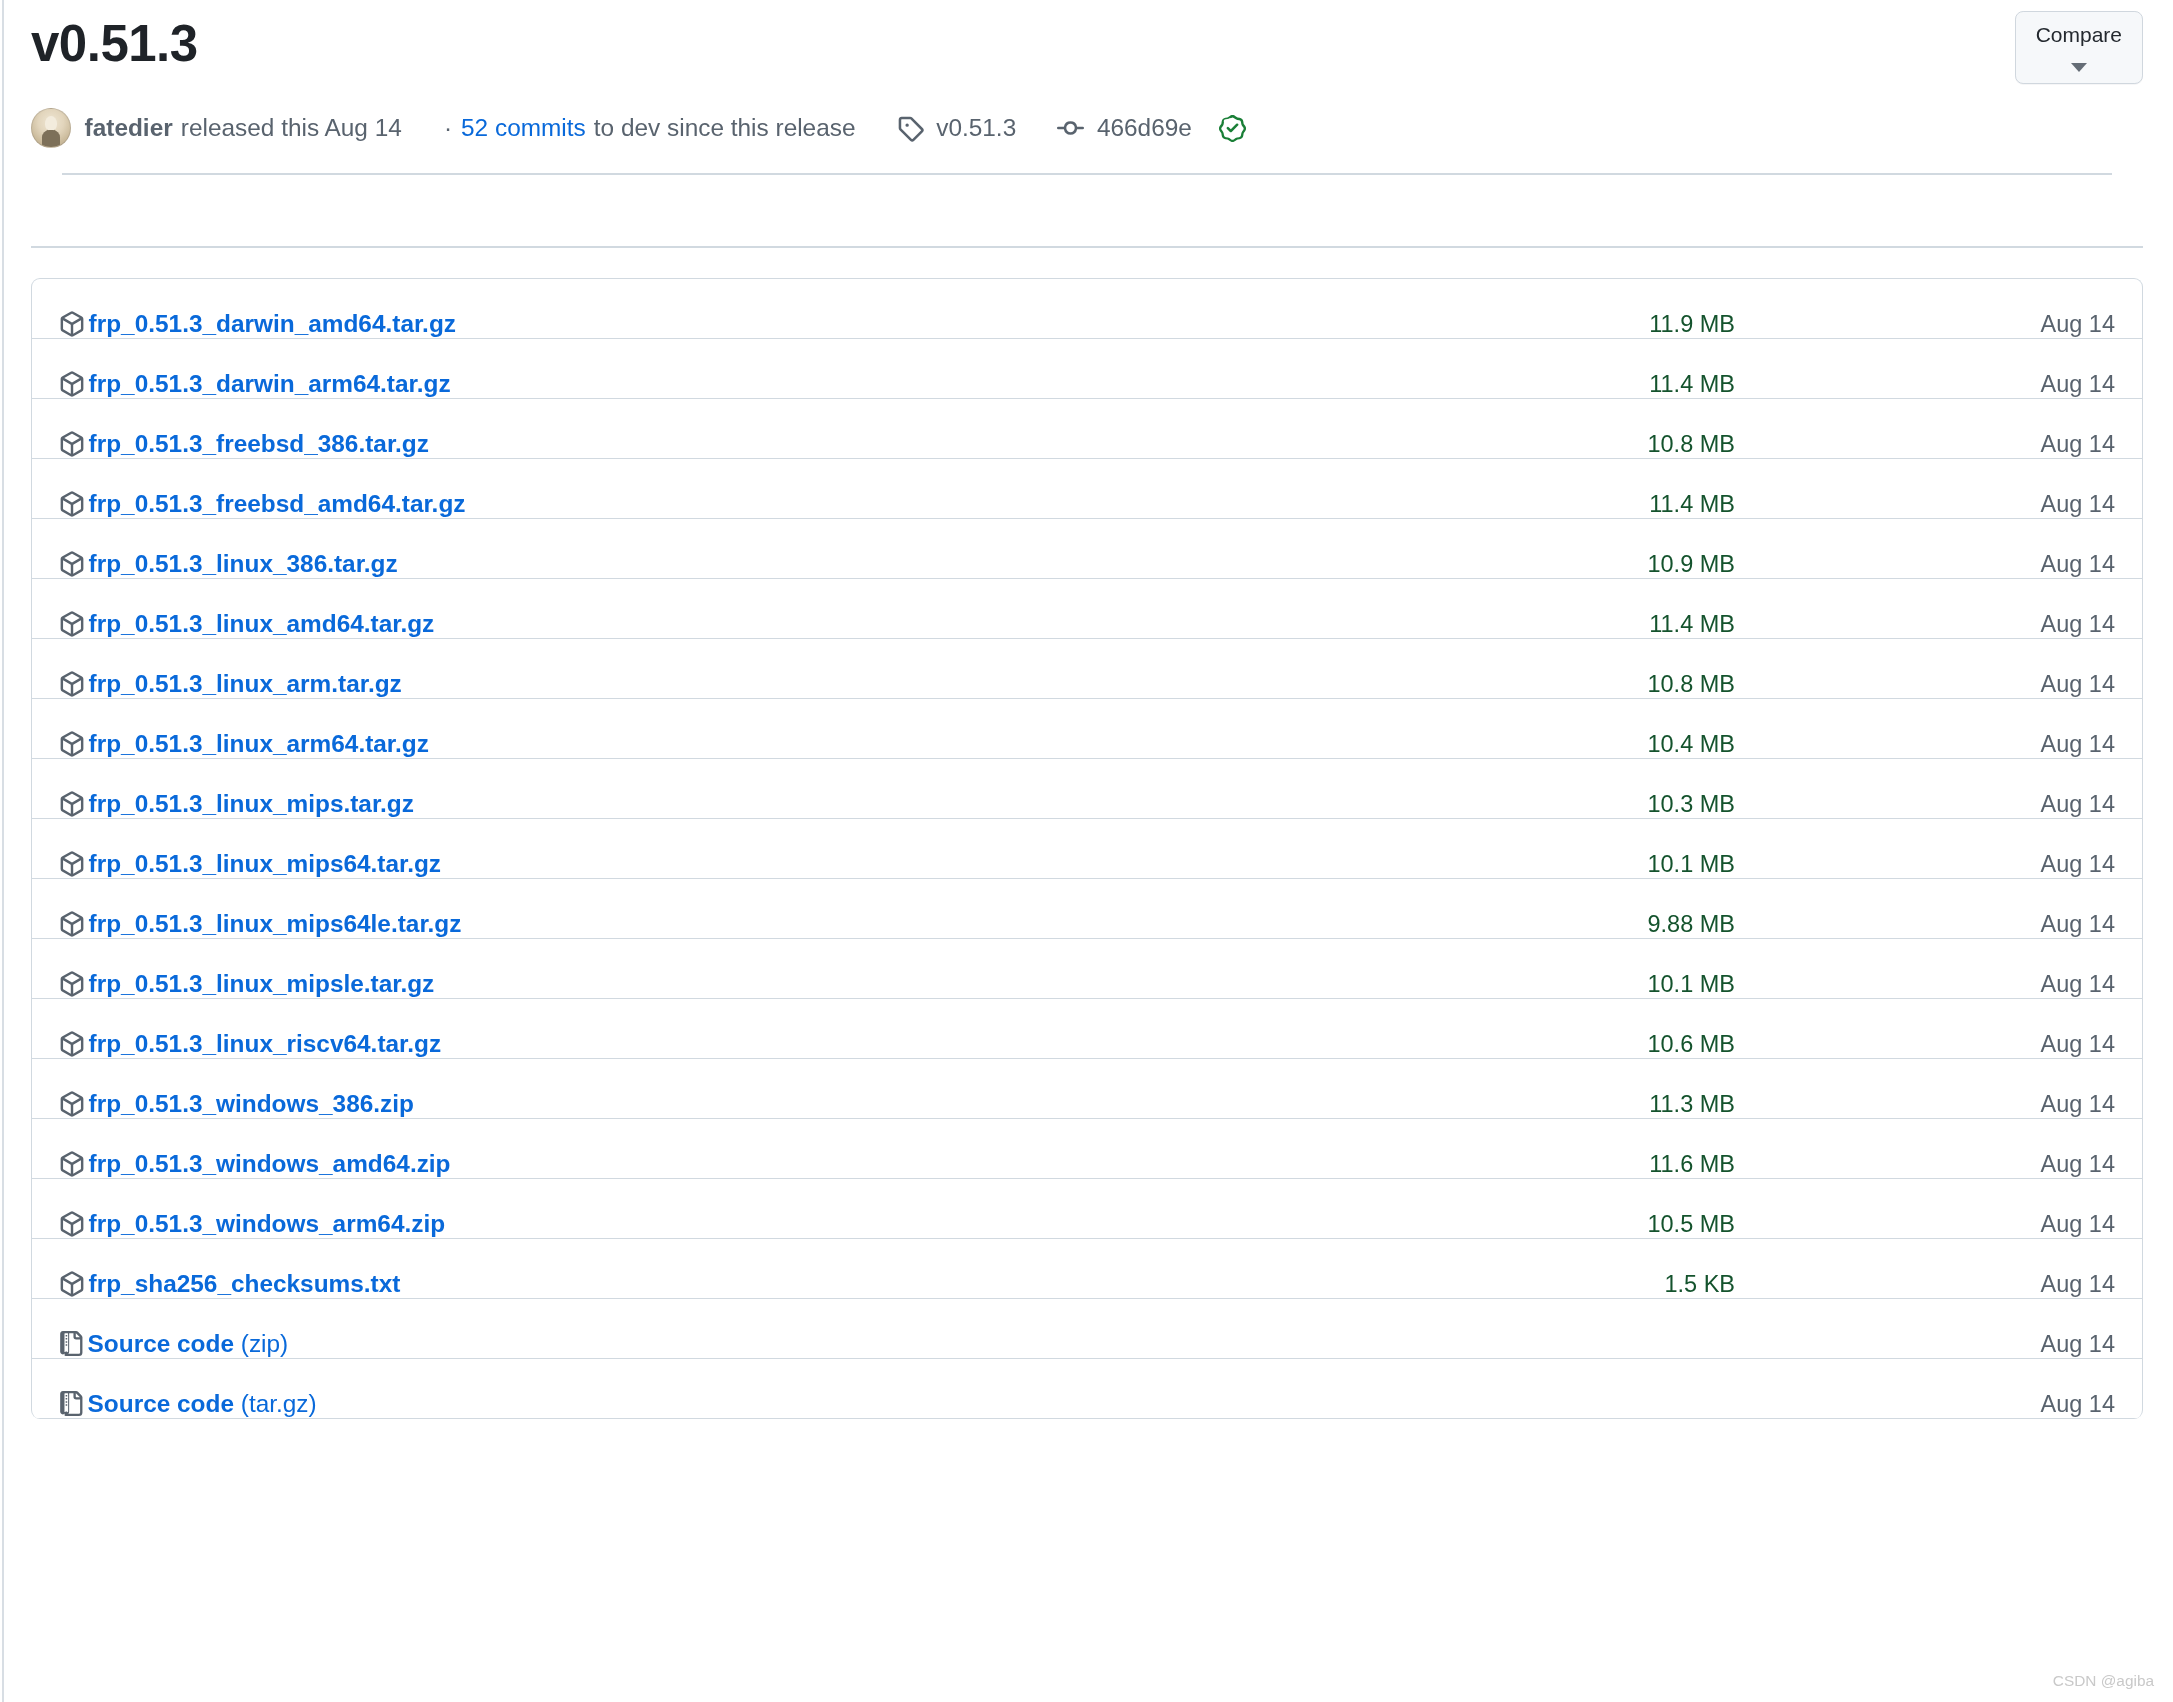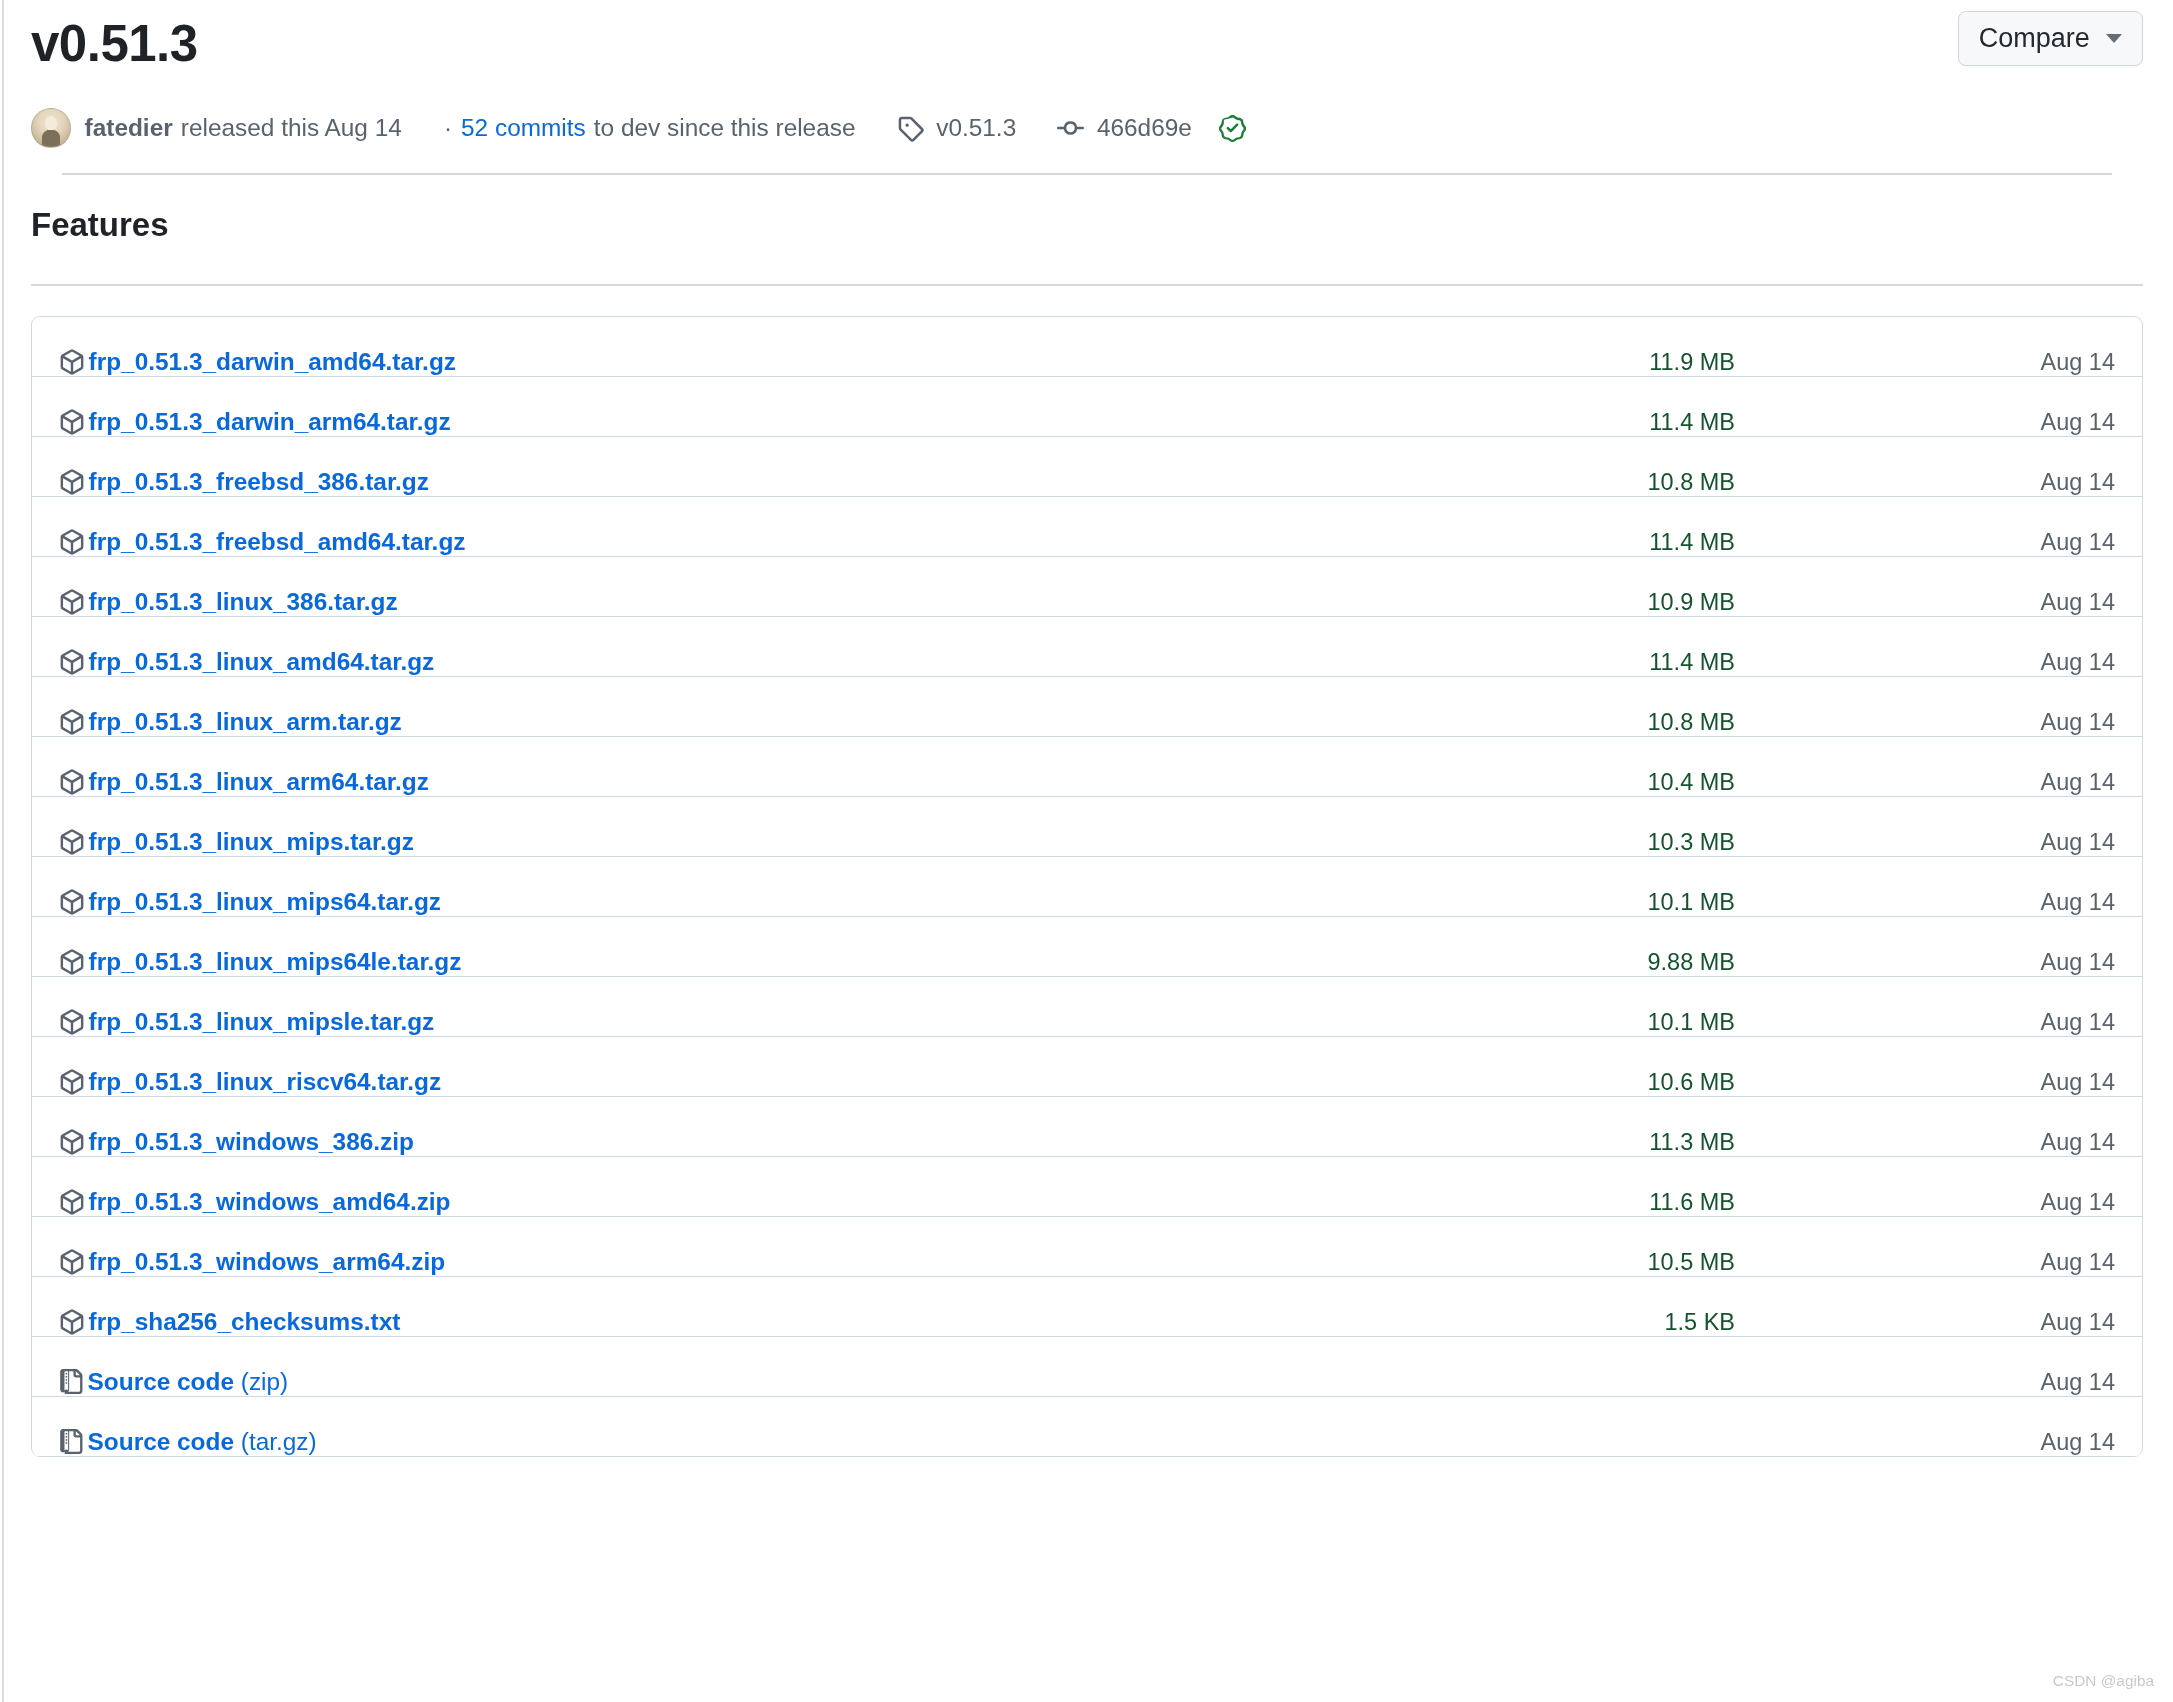--- a/index.html
+++ b/index.html
@@ -50,24 +50,25 @@
     position: absolute;
     right: 31px;
     top: 11px;
     display: inline-flex;
     align-items: center;
     gap: 16.3px;
     padding: 11px 20px;
     border: 0.9px solid #d0d7de;
     border-radius: 8.1px;
     background: #f6f8fa;
-    font-size: 27px;
+    font-size: 21px;
     color: #24292f;
     cursor: pointer;
     box-shadow: 0 0.9px 0 rgba(31,35,40,0.04);
+    flex-direction: column;
   }
   .caret-down {
     width: 0; height: 0;
     border-left: 8.1px solid transparent;
     border-right: 8.1px solid transparent;
     border-top: 9px solid #656d76;
     display: inline-block;
   }
 
   .meta-row {
@@ -302,21 +303,20 @@
             <path d="M9.585.52a2.678 2.678 0 0 0-3.17 0l-.928.68a1.178 1.178 0 0 1-.518.215l-1.138.175A2.678 2.678 0 0 0 1.59 3.83L1.416 4.97a1.178 1.178 0 0 1-.215.518l-.68.928a2.678 2.678 0 0 0 0 3.17l.68.927c.113.155.186.335.215.518l.175 1.138a2.678 2.678 0 0 0 2.241 2.241l1.138.175c.183.029.363.102.518.215l.928.68a2.678 2.678 0 0 0 3.17 0l.927-.68a1.17 1.17 0 0 1 .518-.215l1.138-.175a2.678 2.678 0 0 0 2.241-2.241l.175-1.138c.029-.183.102-.363.215-.518l.68-.928a2.678 2.678 0 0 0 0-3.17l-.68-.927a1.179 1.179 0 0 1-.215-.518L14.41 3.83a2.678 2.678 0 0 0-2.24-2.24l-1.138-.175a1.179 1.179 0 0 1-.518-.215Zm-2.29 1.209a1.178 1.178 0 0 1 1.394 0l.928.68c.35.256.757.424 1.188.49l1.136.174c.56.087.998.525 1.085 1.085l.174 1.136c.066.431.234.838.49 1.188l.68.928c.301.41.301.984 0 1.394l-.68.928a2.678 2.678 0 0 0-.49 1.188l-.174 1.136a1.178 1.178 0 0 1-1.085 1.085l-1.136.174a2.678 2.678 0 0 0-1.188.49l-.928.68c-.41.301-.984.301-1.394 0l-.928-.68a2.678 2.678 0 0 0-1.188-.49l-1.136-.174a1.178 1.178 0 0 1-1.085-1.085l-.174-1.136a2.678 2.678 0 0 0-.49-1.188l-.68-.928a1.178 1.178 0 0 1 0-1.394l.68-.928c.256-.35.424-.757.49-1.188l.174-1.136A1.178 1.178 0 0 1 3.93 2.563l1.136-.174a2.678 2.678 0 0 0 1.188-.49ZM11.28 6.28a.75.75 0 0 0-1.06-1.06L7 8.44 5.78 7.22a.75.75 0 0 0-1.06 1.06l1.75 1.75a.75.75 0 0 0 1.06 0Z"></path>
           </svg>
         </span>
       </span>
     </div>
 
     <div class="divider"></div>
   </div>
 
   <div class="section">
-    <h2 class="section-heading">Features</h2>
     <div class="divider2"></div>
   </div>
 
 
   <div class="assets-table" id="assets-table">
       <div class="asset-row">
         <div class="asset-name">
           <span class="asset-icon">
             <svg width="26" height="26" viewBox="0 0 16 16" fill="#59636e" aria-hidden="true">
               <path d="m8.878.392 5.25 3.045c.54.314.872.89.872 1.514v6.098a1.75 1.75 0 0 1-.872 1.514l-5.25 3.045a1.75 1.75 0 0 1-1.756 0l-5.25-3.045A1.75 1.75 0 0 1 1 11.049V4.951c0-.624.332-1.201.872-1.514L7.122.392a1.75 1.75 0 0 1 1.756 0ZM7.875 1.69l-4.63 2.685L8 7.133l4.755-2.758-4.63-2.685a.248.248 0 0 0-.25 0ZM2.5 5.677v5.372c0 .09.047.171.125.216l4.625 2.683V8.432Zm6.25 8.271 4.625-2.683a.25.25 0 0 0 .125-.216V5.677L8.75 8.432Z"></path>

